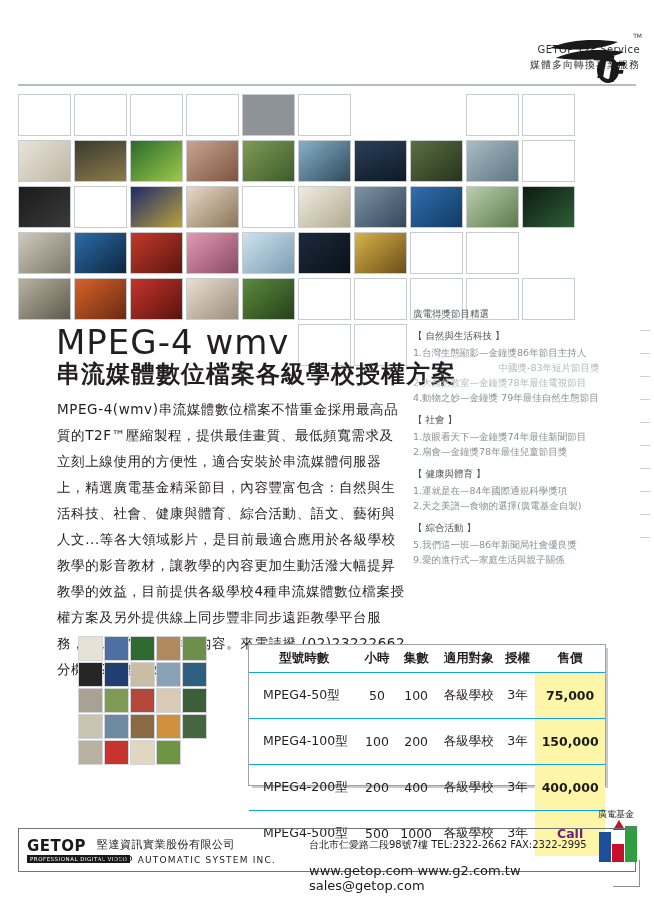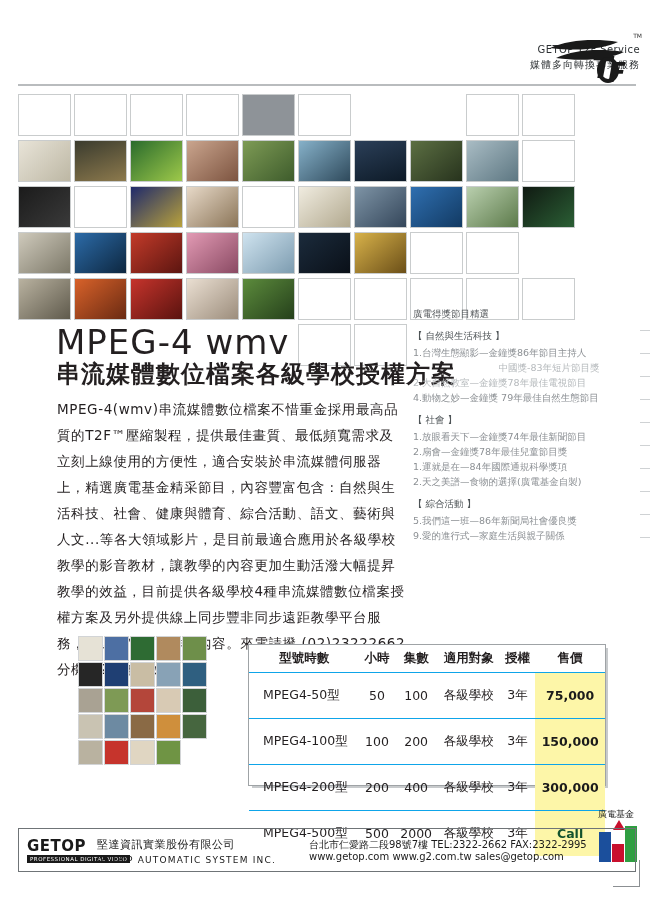--- a/index.html
+++ b/index.html
@@ -47,31 +47,31 @@
   .pg{position:absolute;width:25px;height:25px;border:1px solid #d2d4d6;box-sizing:border-box;}
 
   
   .table-wrap{position:absolute;left:248px;top:644px;width:356px;height:140px;background:#ffffff;border:1px solid #9fa3a6;}
   .table-shadow{position:absolute;left:252px;top:648px;width:356px;height:140px;background:#c7cacc;}
   table.price{border-collapse:collapse;width:100%;font-size:12.5px;color:#231f20;}
   table.price th{font-weight:bold;padding:5px 4px;text-align:center;font-size:12.5px;}
   table.price td{padding:14px 4px;text-align:center;border-top:1px solid #0ea5e9;}
   table.price td.model{text-align:left;padding-left:14px;}
   td.price-cell{background:#fdf6a8;font-weight:bold;color:#1b1b1b;}
-  td.price-cell.call{color:#14532d;}
+  td.price-cell.call{color:#701a75;}
 
   
   .footer{position:absolute;left:18px;top:828px;width:618px;height:44px;border:1px solid #6f7477;box-sizing:border-box;}
   .footer-inner{position:absolute;inset:0;padding:5px 8px;}
   .getop-word{position:absolute;left:8px;top:8px;font-size:15px;font-weight:bold;color:#1a1a1a;letter-spacing:.5px;}
   .getop-sub{position:absolute;left:8px;top:26px;font-size:5.5px;color:#ffffff;background:#1a1a1a;padding:1px 3px;letter-spacing:.5px;}
   .co-cn{position:absolute;left:78px;top:8px;font-size:11px;color:#1a1a1a;letter-spacing:.5px;}
   .co-en{position:absolute;left:78px;top:26px;font-size:9px;color:#1a1a1a;letter-spacing:1.2px;}
   .addr1{position:absolute;left:290px;top:9px;font-size:10px;color:#1a1a1a;}
-  .addr2{position:absolute;left:290px;top:22px;font-size:10px;color:#1a1a1a;}
+  .addr2{position:absolute;left:290px;top:34px;font-size:13px;color:#1a1a1a;}
   .gfund{position:absolute;right:20px;top:808px;font-size:9px;color:#1a1a1a;}
   .gfund-mark{position:absolute;right:14px;top:818px;width:42px;height:46px;}
   .corner{position:absolute;right:14px;bottom:10px;width:26px;height:26px;border-right:1px solid #8b8f92;border-bottom:1px solid #8b8f92;}
 </style>
 </head>
 <body>
 
 <div class="page">
 
   <div class="header">
@@ -159,20 +159,21 @@
     <div class="sec">【 自然與生活科技 】</div>
     <div class="it">1.台灣生態顯影—金鐘獎86年節目主持人</div>
     <div class="faded">　　　　　　　　　中國獎-83年短片節目獎</div>
     <div class="faded">2.大自然教室—金鐘獎78年最佳電視節目</div>
     <div class="it">4.動物之妙—金鐘獎 79年最佳自然生態節目</div>
 
     <div class="sec">【 社會 】</div>
     <div class="it">1.放眼看天下—金鐘獎74年最佳新聞節目</div>
     <div class="it">2.扇會—金鐘獎78年最佳兒童節目獎</div>
 
+    <div class="sec">【 健康與體育 】</div>
     <div class="it">1.運就是在—84年國際通規科學獎項</div>
     <div class="it">2.天之美譜—食物的選擇(廣電基金自製)</div>
 
     <div class="sec">【 綜合活動 】</div>
     <div class="it">5.我們這一班—86年新聞局社會優良獎</div>
     <div class="it">9.愛的進行式—家庭生活與親子關係</div>
   </div>
 
   <div class="side-ticks">
     <i></i>
@@ -247,26 +248,26 @@
           <td>各級學校</td>
           <td>3年</td>
           <td class="price-cell">150,000</td>
         </tr>
         <tr>
           <td class="model">MPEG4-200型</td>
           <td>200</td>
           <td>400</td>
           <td>各級學校</td>
           <td>3年</td>
-          <td class="price-cell">300,000</td>
+          <td class="price-cell">400,000</td>
         </tr>
         <tr>
           <td class="model">MPEG4-500型</td>
           <td>500</td>
-          <td>2000</td>
+          <td>1000</td>
           <td>各級學校</td>
           <td>3年</td>
           <td class="price-cell call">Call</td>
         </tr>
       </tbody>
     </table>
   </div>
 
   <div class="gfund">廣電基金</div>
   <svg class="gfund-mark" viewBox="0 0 42 46">

